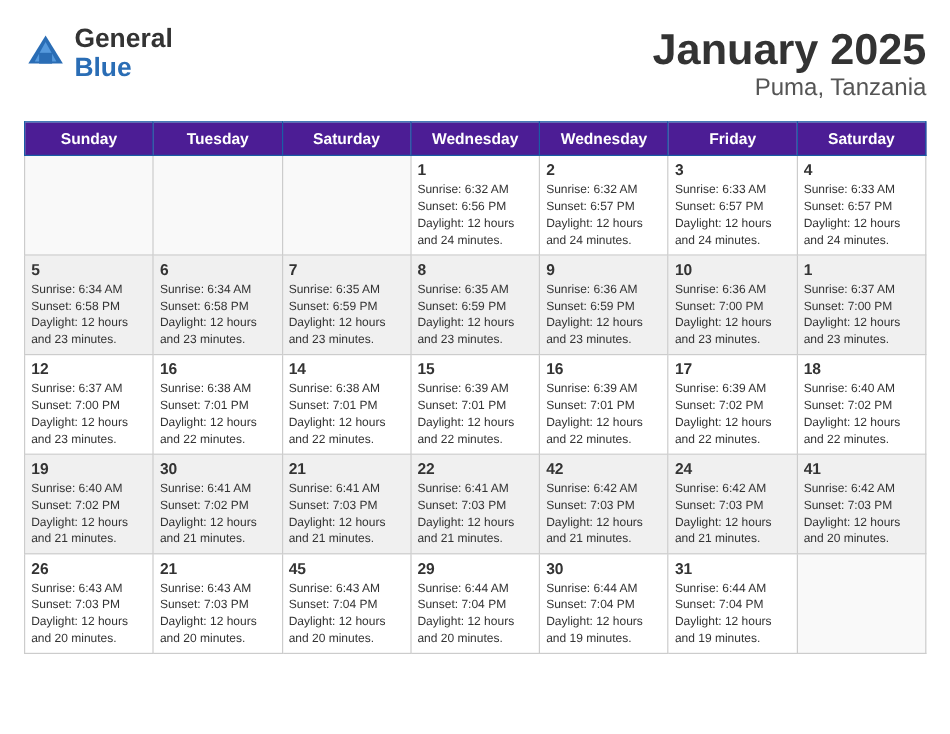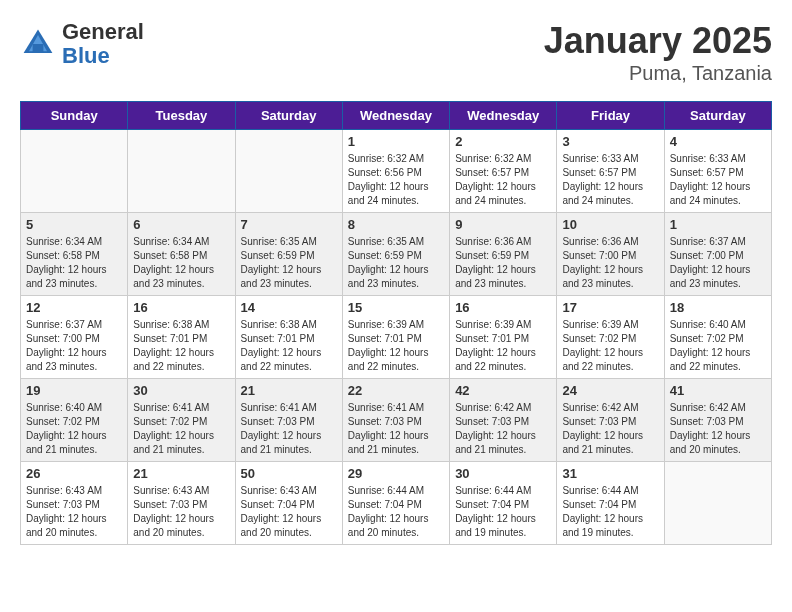--- a/index.html
+++ b/index.html
@@ -233,21 +233,21 @@
       <tr>
         <td>
           <div class="day-number">26</div>
           <div class="day-info">Sunrise: 6:43 AM<br>Sunset: 7:03 PM<br>Daylight: 12 hours<br>and 20 minutes.</div>
         </td>
         <td>
           <div class="day-number">21</div>
           <div class="day-info">Sunrise: 6:43 AM<br>Sunset: 7:03 PM<br>Daylight: 12 hours<br>and 20 minutes.</div>
         </td>
         <td>
-          <div class="day-number">50</div>
+          <div class="day-number">45</div>
           <div class="day-info">Sunrise: 6:43 AM<br>Sunset: 7:04 PM<br>Daylight: 12 hours<br>and 20 minutes.</div>
         </td>
         <td>
           <div class="day-number">29</div>
           <div class="day-info">Sunrise: 6:44 AM<br>Sunset: 7:04 PM<br>Daylight: 12 hours<br>and 20 minutes.</div>
         </td>
         <td>
           <div class="day-number">30</div>
           <div class="day-info">Sunrise: 6:44 AM<br>Sunset: 7:04 PM<br>Daylight: 12 hours<br>and 19 minutes.</div>
         </td>

